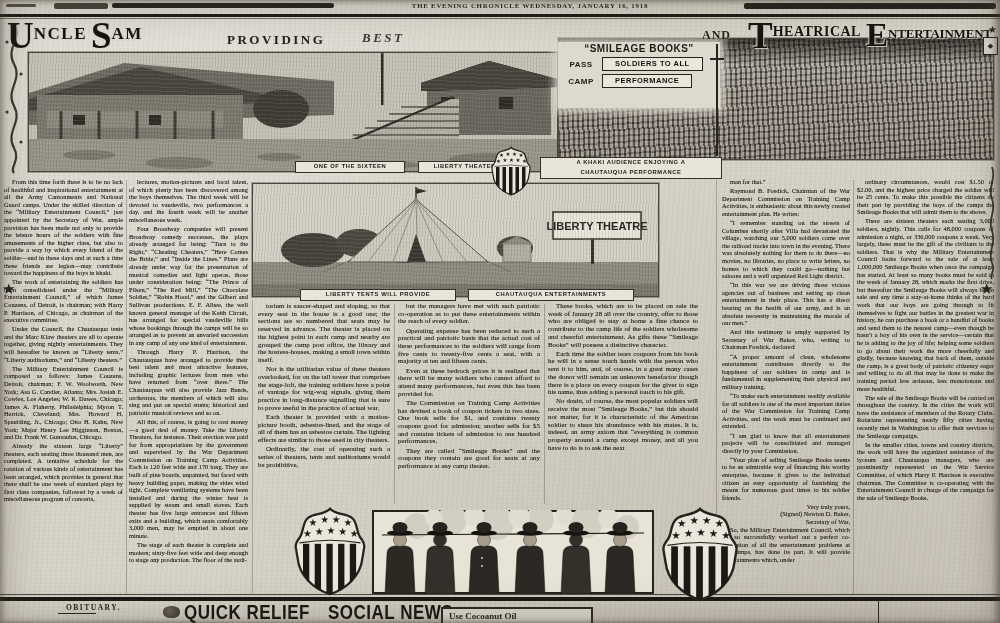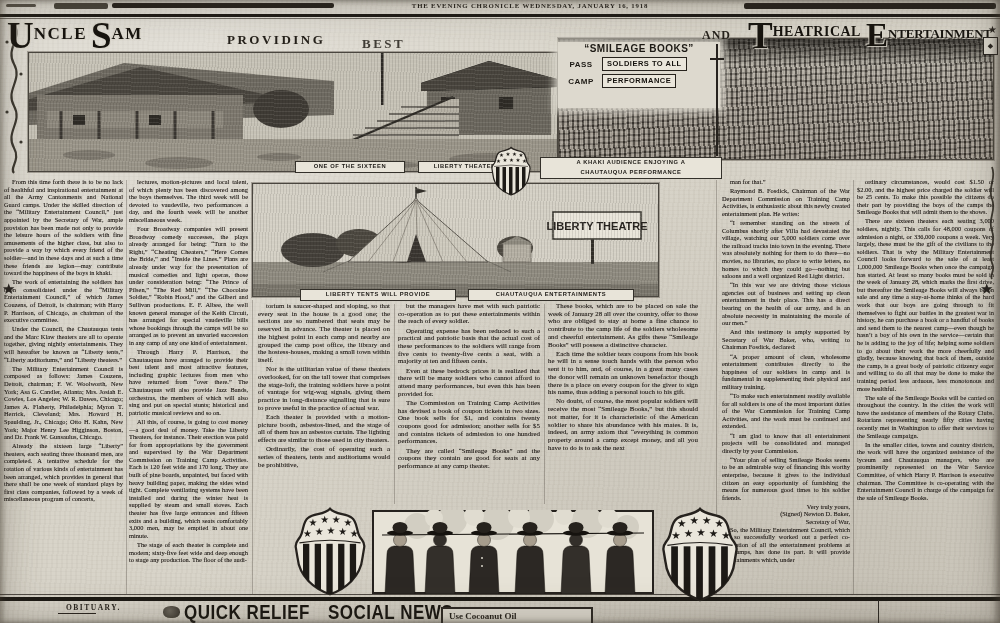--- a/index.html
+++ b/index.html
@@ -39,21 +39,21 @@
                repeating-linear-gradient(-4deg, rgba(25,22,18,.42) 0 2px, rgba(215,210,198,.30) 2px 6px);}
   .crowd-trees{position:absolute;top:0;left:0;right:0;height:26px;
     background:linear-gradient(180deg, rgba(20,18,15,.70), rgba(20,18,15,0));}
   
   .signpatch{left:558px;top:42px;width:162px;height:66px;background:#ddd9ce;z-index:3;
     box-shadow:0 0 8px 4px rgba(221,217,206,.9);text-align:center;}
   .sign-smileage{font:bold 10px "Liberation Sans",sans-serif;letter-spacing:.5px;color:#1d1a15;margin-top:1px;}
   .signrow{display:flex;align-items:center;justify-content:flex-start;margin:3px 0 0 2px;text-align:center;}
   .signword{font:bold 8px "Liberation Sans",sans-serif;color:#1d1a15;width:42px;letter-spacing:.5px;}
   .signbox{font:bold 7.5px/10px "Liberation Sans",sans-serif;color:#15120e;background:#eae6db;
-    border:1px solid #26221c;padding:1px 4px;letter-spacing:.5px;}
+    border:1px solid #26221c;padding:1px 12px;letter-spacing:.5px;}
   .pole{left:716px;top:44px;width:2px;height:112px;background:#26221e;z-index:3;}
   .pole-arm{left:710px;top:58px;width:14px;height:2px;background:#26221e;z-index:3;}
   
   .cap{background:#e8e4d9;border:1px solid #33302a;color:#1d1a16;z-index:6;
     font:bold 5.8px/1.7 "Liberation Sans",sans-serif;text-align:center;letter-spacing:.6px;padding:0 2px;}
   
   .col{top:178px;height:416px;overflow:hidden;font:6.4px/7.6px "Liberation Serif",serif;
     color:#2b2622;text-align:justify;z-index:2;text-shadow:0 0 .4px rgba(43,38,34,.55);}
   .col p{margin:0 0 1.5px 0;text-indent:8px;}
   .col p.sig{text-align:right;text-indent:0;margin-bottom:0;}
@@ -126,21 +126,21 @@
     <div class="abs mb" style="left:744px;top:3px;width:252px;height:6px;"></div>
   </div>
   <div class="abs rule1"></div>
   <div class="abs rule2"></div>
 
   <div class="abs hl" style="left:7px;top:17px;">
     <span class="ini">U</span><span class="med">NCLE</span>
     <span class="ini">S</span><span class="med">AM</span>
   </div>
   <div class="abs hl-small" style="left:227px;top:32px;">PROVIDING</div>
-  <div class="abs hl-small" style="left:362px;top:36px;opacity:.85;">BEST</div>
+  <div class="abs hl-small" style="left:362px;top:30px;opacity:.85;font-style:italic;">BEST</div>
   <div class="abs hl-small" style="left:702px;top:28px;letter-spacing:1px;font-size:12px;">AND</div>
   <div class="abs hl" style="left:748px;top:17px;">
     <span class="ini">T</span><span class="med m15">HEATRICAL</span>
   </div>
   <div class="abs hl" style="left:866px;top:19px;">
     <span class="ini sm">E</span><span class="med m13">NTERTAINMENT</span>
   </div>
   <div class="abs hl-star" style="left:988px;top:24px;">★</div>
   <div class="abs ornbox"><span>◆</span></div>
 

